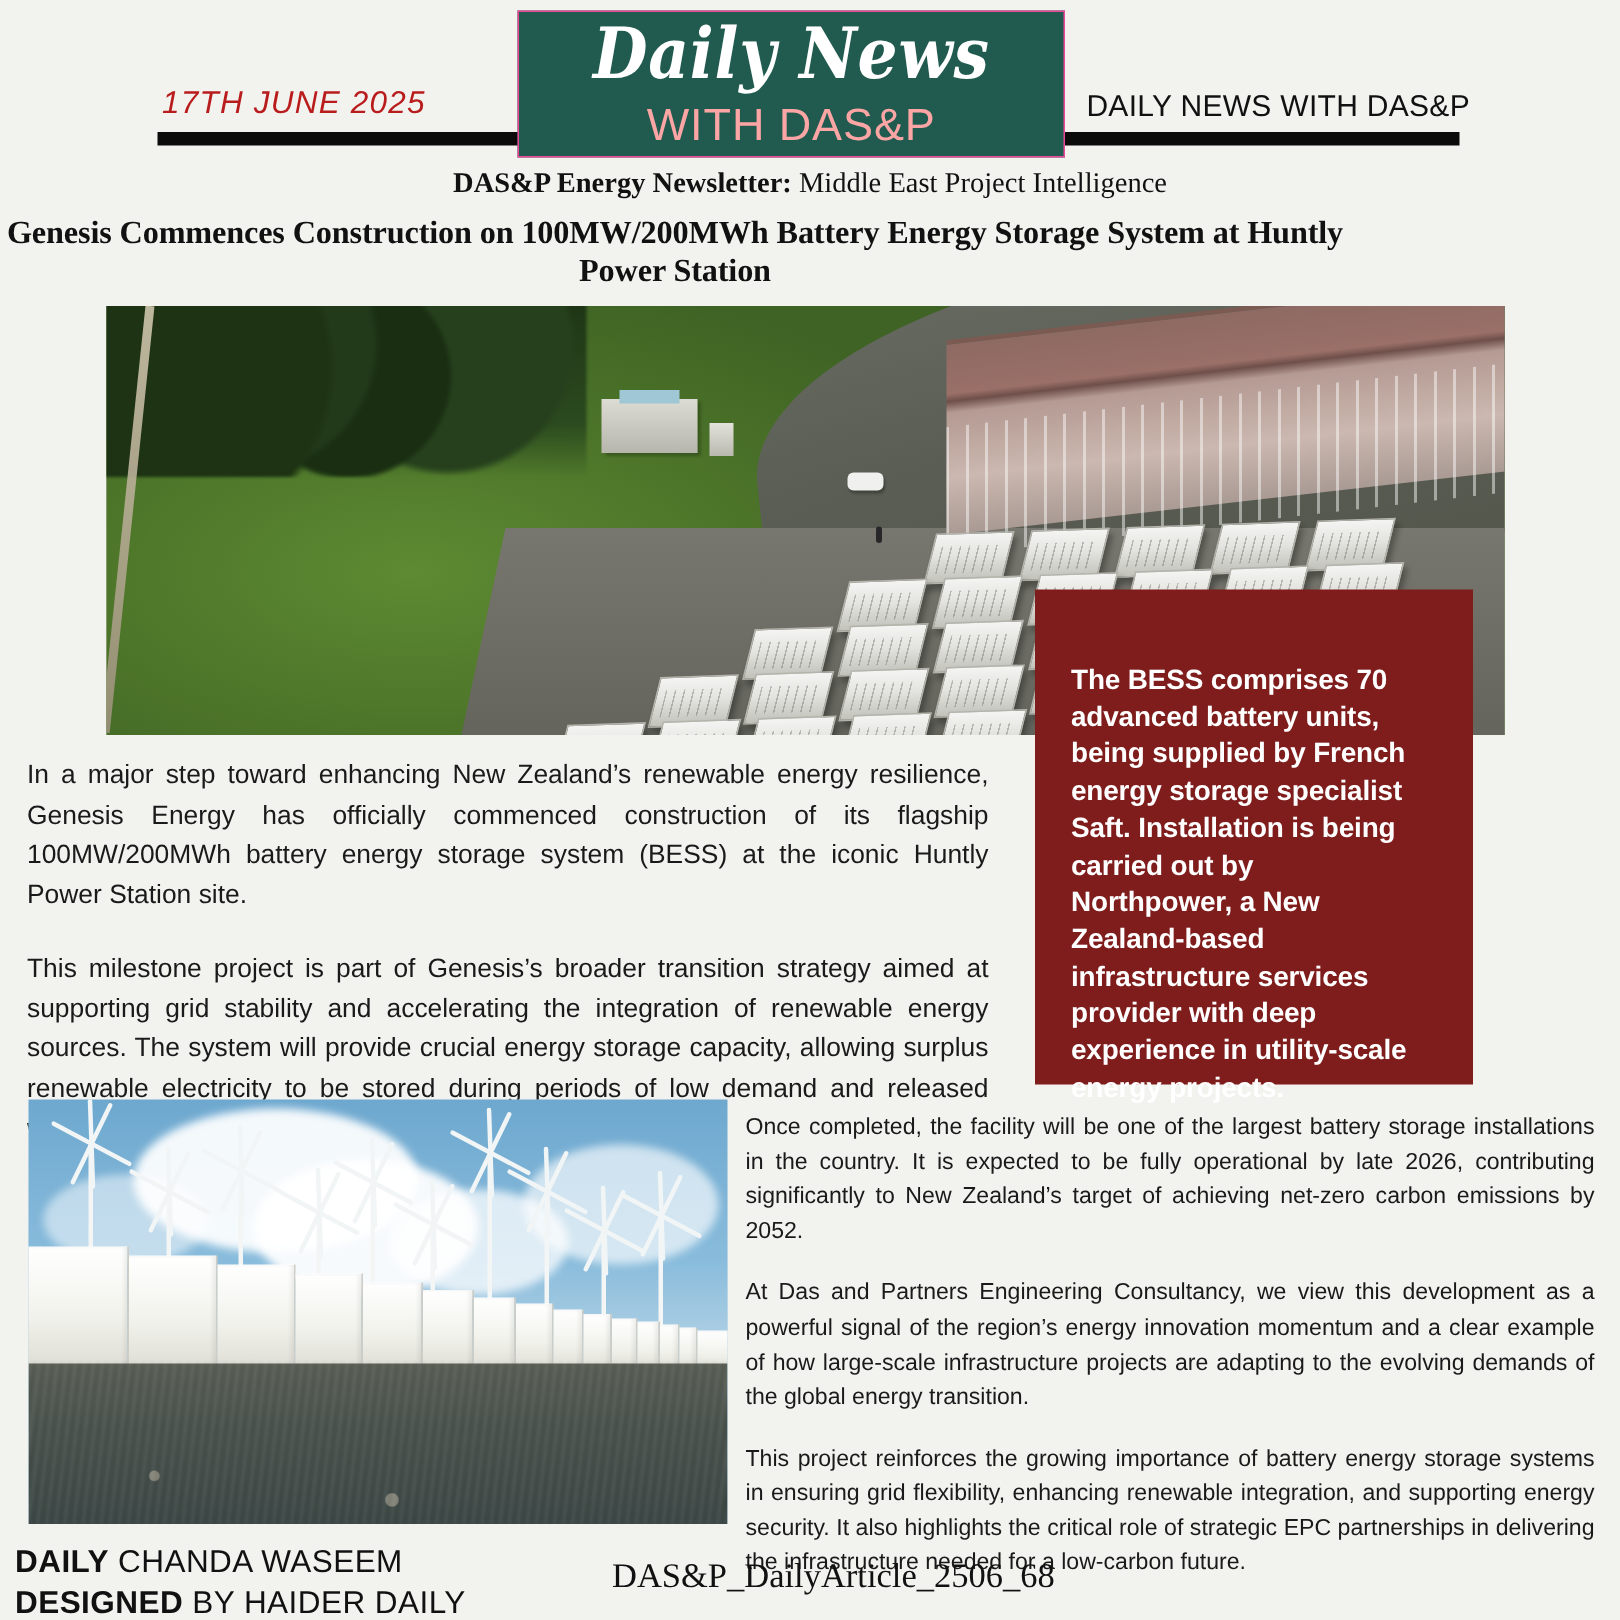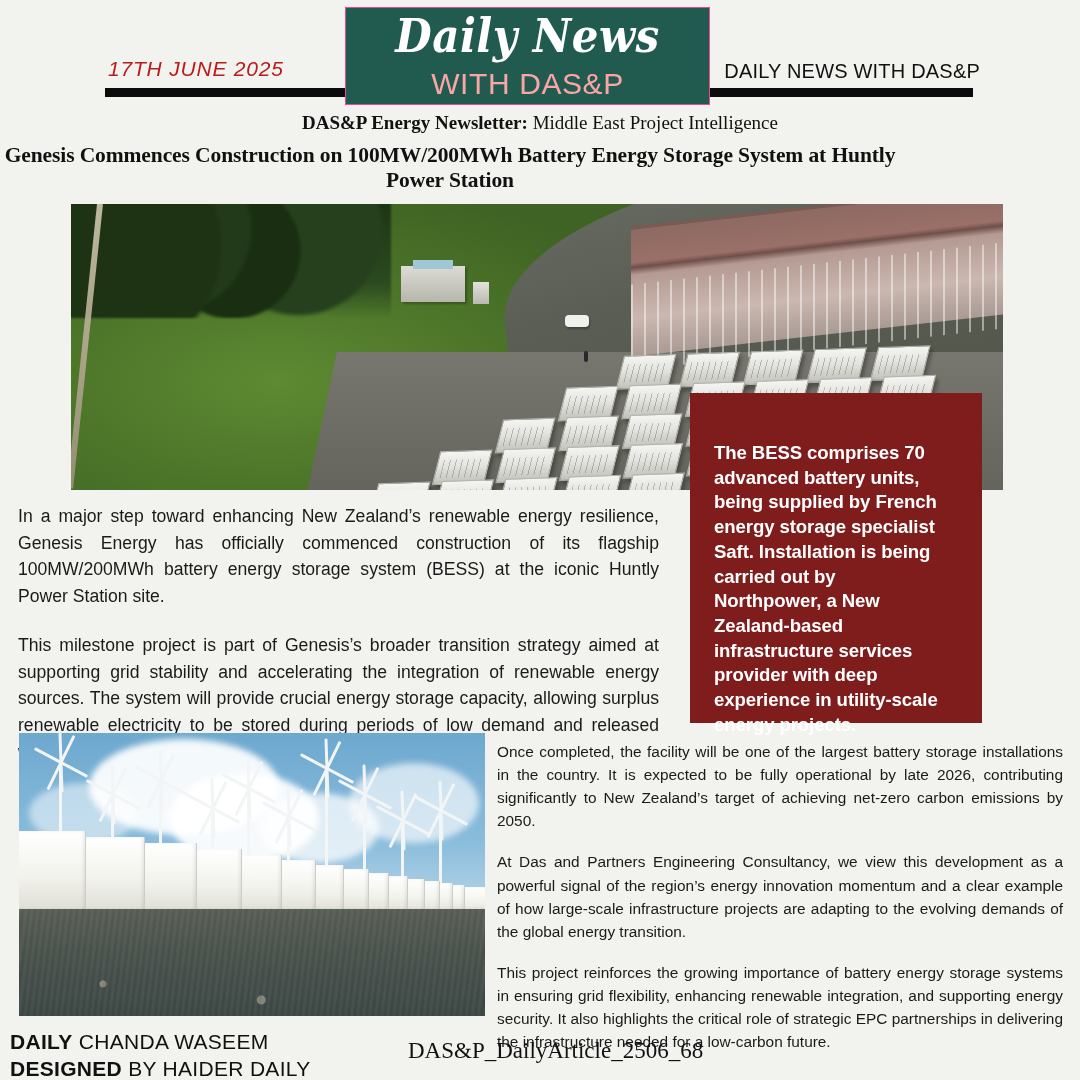--- a/index.html
+++ b/index.html
@@ -551,21 +551,21 @@
     <div class="cab" style="width:16px;height:34px;"></div>
     <div class="cab" style="width:14px;height:32px;"></div>
     <div class="cab" style="width:12px;height:30px;"></div>
     <div class="cab" style="width:30px;height:28px;"></div>
   </div>
 
   <div class="ground"></div>
 </div>
 
 <div id="col-right" class="body-col">
-  <p>Once completed, the facility will be one of the largest battery storage installations in the country. It is expected to be fully operational by late 2026, contributing significantly to New Zealand’s target of achieving net-zero carbon emissions by 2050.</p>
+  <p>Once completed, the facility will be one of the largest battery storage installations in the country. It is expected to be fully operational by late 2026, contributing significantly to New Zealand’s target of achieving net-zero carbon emissions by 2052.</p>
   <p>At Das and Partners Engineering Consultancy, we view this development as a powerful signal of the region’s energy innovation momentum and a clear example of how large-scale infrastructure projects are adapting to the evolving demands of the global energy transition.</p>
   <p>This project reinforces the growing importance of battery energy storage systems in ensuring grid flexibility, enhancing renewable integration, and supporting energy security. It also highlights the critical role of strategic EPC partnerships in delivering the infrastructure needed for a low-carbon future.</p>
 </div>
 
 <div id="footer-editor">
   <div><b>DAILY</b><span> CHANDA WASEEM</span></div>
   <div><b>DESIGNED</b><span> BY HAIDER DAILY</span></div>
 </div>
 
 <div id="footer-article-id">DAS&amp;P_DailyArticle_2506_68</div>

